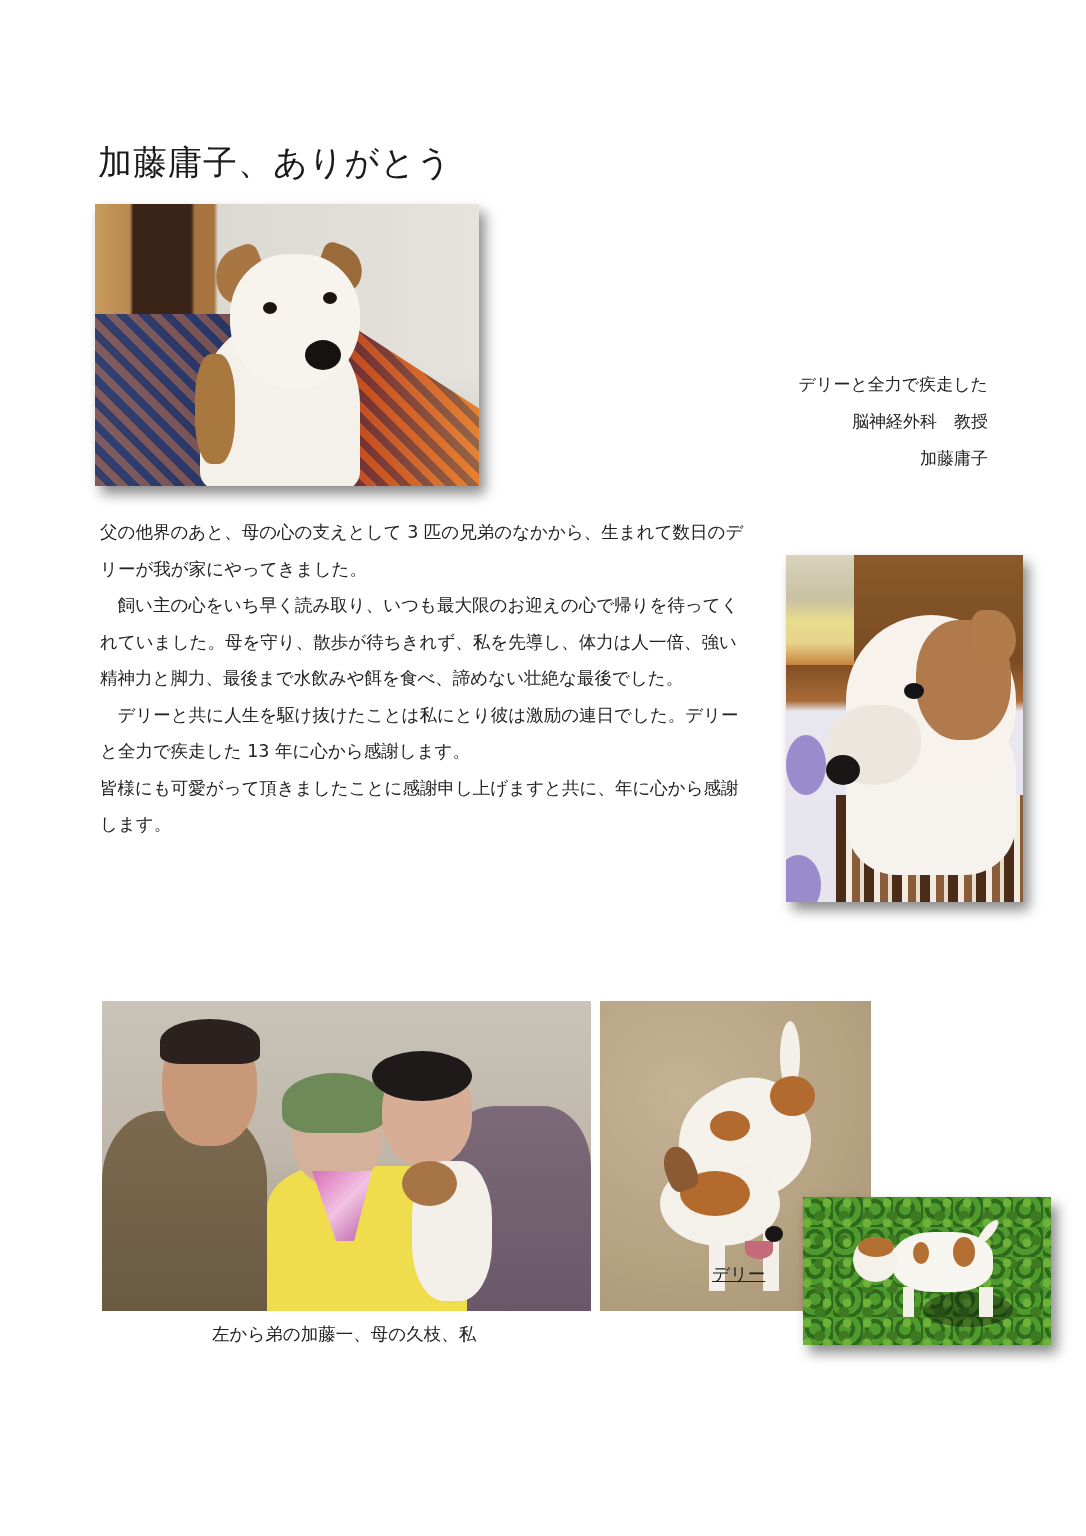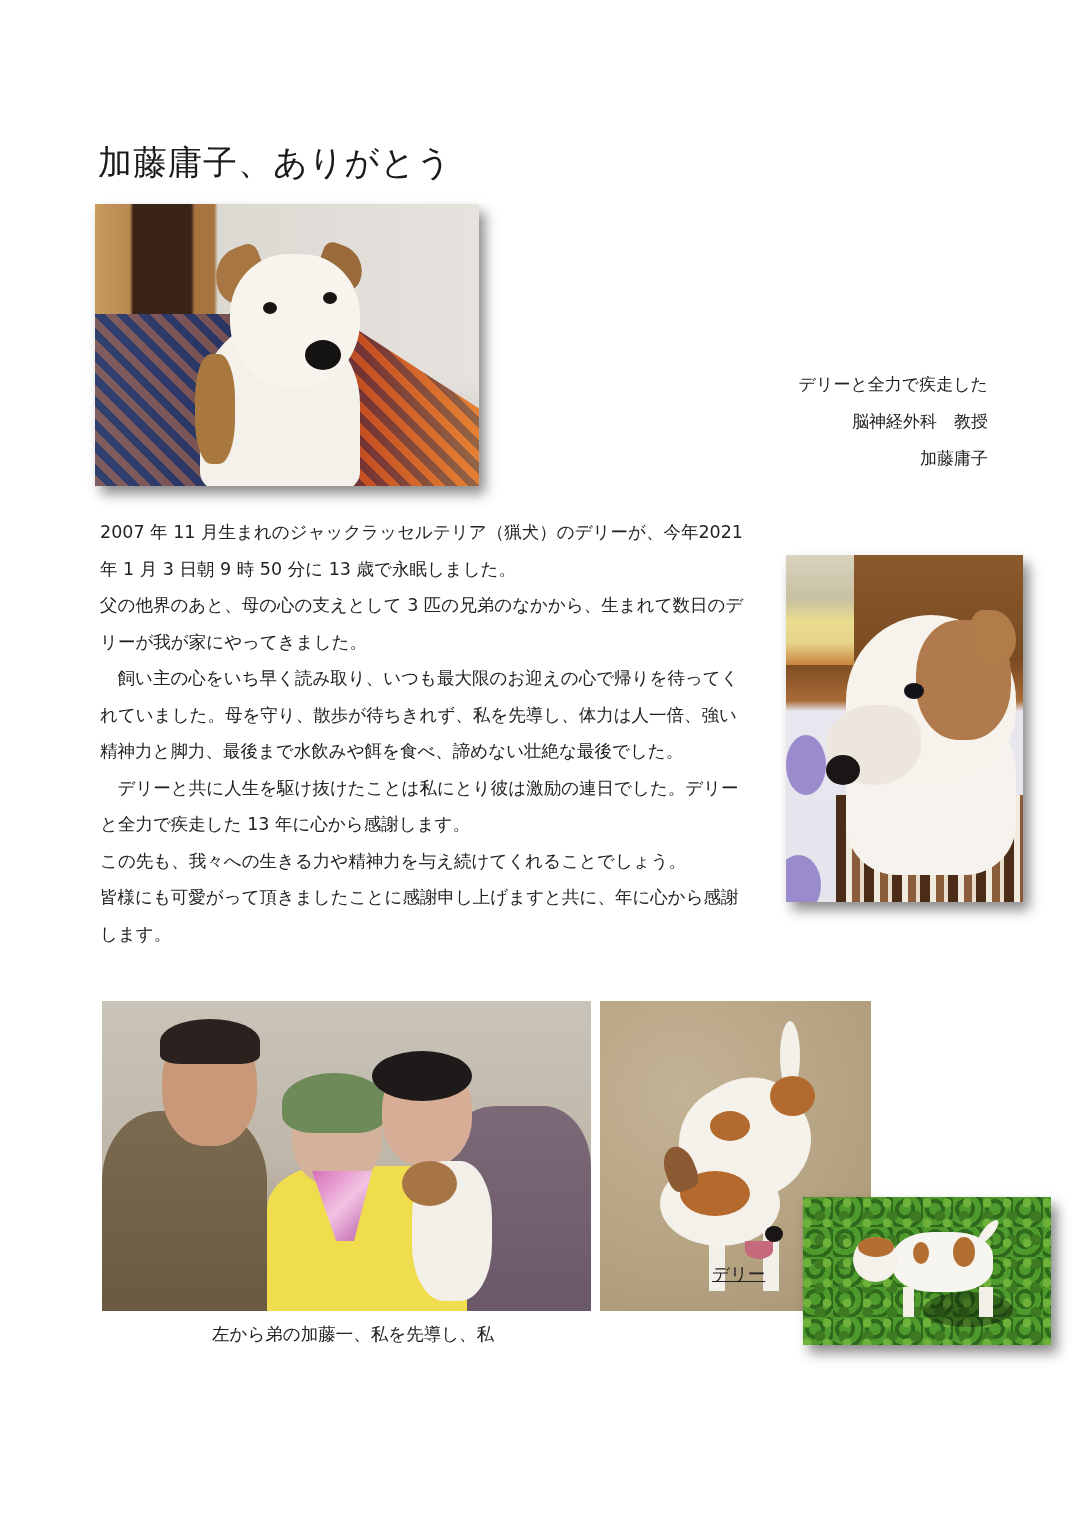--- a/index.html
+++ b/index.html
@@ -112,25 +112,23 @@
   <div class="eye" style="left:168px;top:98px;"></div>
   <div class="eye" style="left:228px;top:88px;"></div>
   <div class="nose"></div>
 </div>
 
 <div class="abs author" style="top:373px;">デリーと全力で疾走した</div>
 <div class="abs author" style="top:410px;">脳神経外科　教授</div>
 <div class="abs author" style="top:447px;font-family:Liberation Serif, serif;">加藤庸子</div>
 
 <div class="abs body-text">
-  <p>2007 年 11 月生まれのジャックラッセルテリア（猟犬）のデリーが、今年2021 年 1 月 3 日朝 9 時 50 分に 13 歳で永眠しました。</p>
   <p>父の他界のあと、母の心の支えとして 3 匹の兄弟のなかから、生まれて数日のデリーが我が家にやってきました。</p>
   <p class="indent">飼い主の心をいち早く読み取り、いつも最大限のお迎えの心で帰りを待ってくれていました。母を守り、散歩が待ちきれず、私を先導し、体力は人一倍、強い精神力と脚力、最後まで水飲みや餌を食べ、諦めない壮絶な最後でした。</p>
   <p class="indent">デリーと共に人生を駆け抜けたことは私にとり彼は激励の連日でした。デリーと全力で疾走した 13 年に心から感謝します。</p>
-  <p>この先も、我々への生きる力や精神力を与え続けてくれることでしょう。</p>
   <p>皆様にも可愛がって頂きましたことに感謝申し上げますと共に、年に心から感謝します。</p>
 </div>
 
 <div class="photo p2 shadow">
   <div class="shelf"></div>
   <div class="purple1"></div>
   <div class="purple2"></div>
   <div class="stripes"></div>
   <div class="body"></div>
   <div class="head"></div>
@@ -162,21 +160,21 @@
   <div class="patch1"></div>
   <div class="patch2"></div>
   <div class="legs"></div>
   <div class="head"></div>
   <div class="headpatch"></div>
   <div class="ear"></div>
   <div class="tongue"></div>
   <div class="nose"></div>
 </div>
 
-<div class="abs caption" style="left:212px;top:1322px;">左から弟の加藤一、私を先導し、私</div>
+<div class="abs caption" style="left:212px;top:1322px;">左から弟の加藤一、母の久枝、私</div>
 <div class="abs caption" style="left:712px;top:1262px;text-decoration:underline;">デリー</div>
 
 <div class="photo p5 shadow">
   <div class="shadowd"></div>
   <div class="tail"></div>
   <div class="body"></div>
   <div class="patch"></div>
   <div class="patch2"></div>
   <div class="legs"></div>
   <div class="head"></div>

